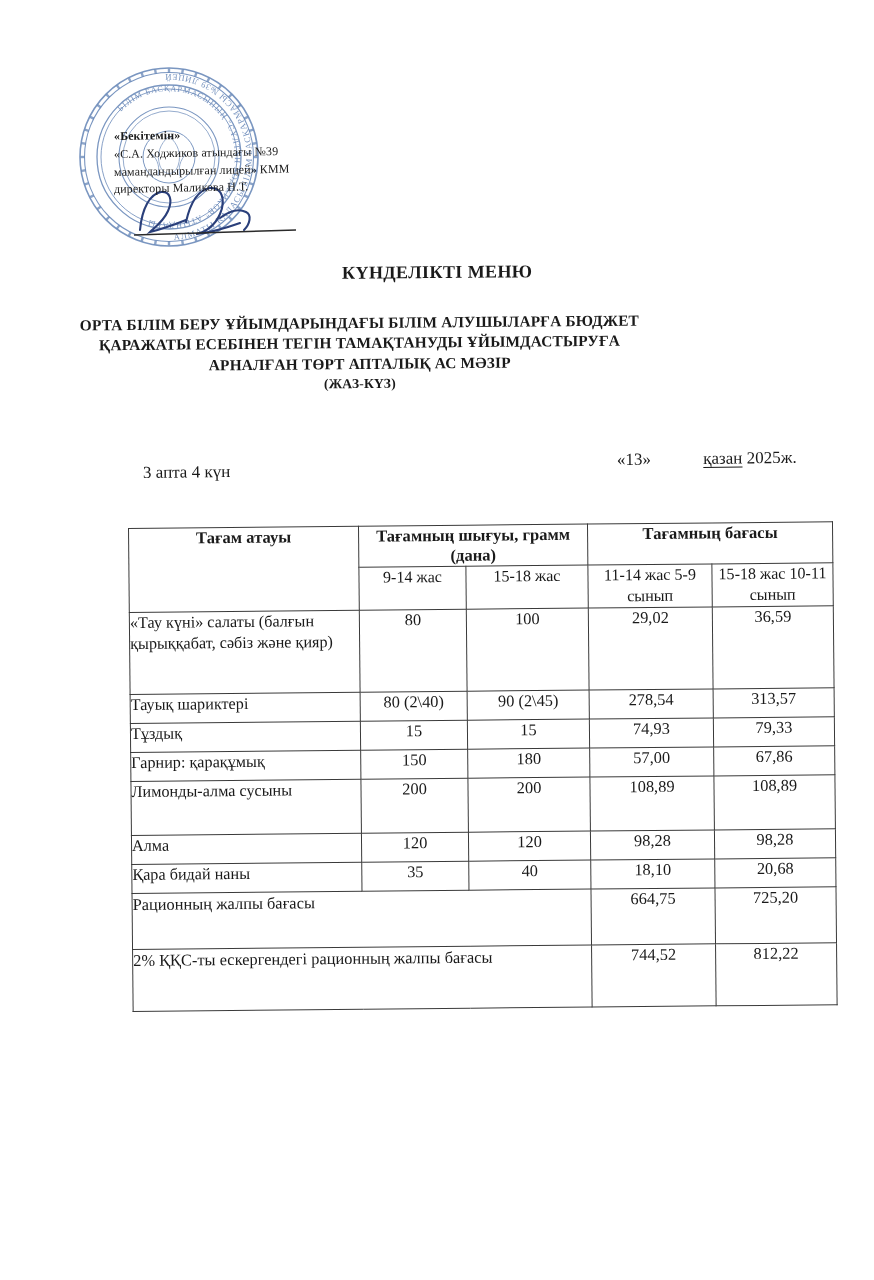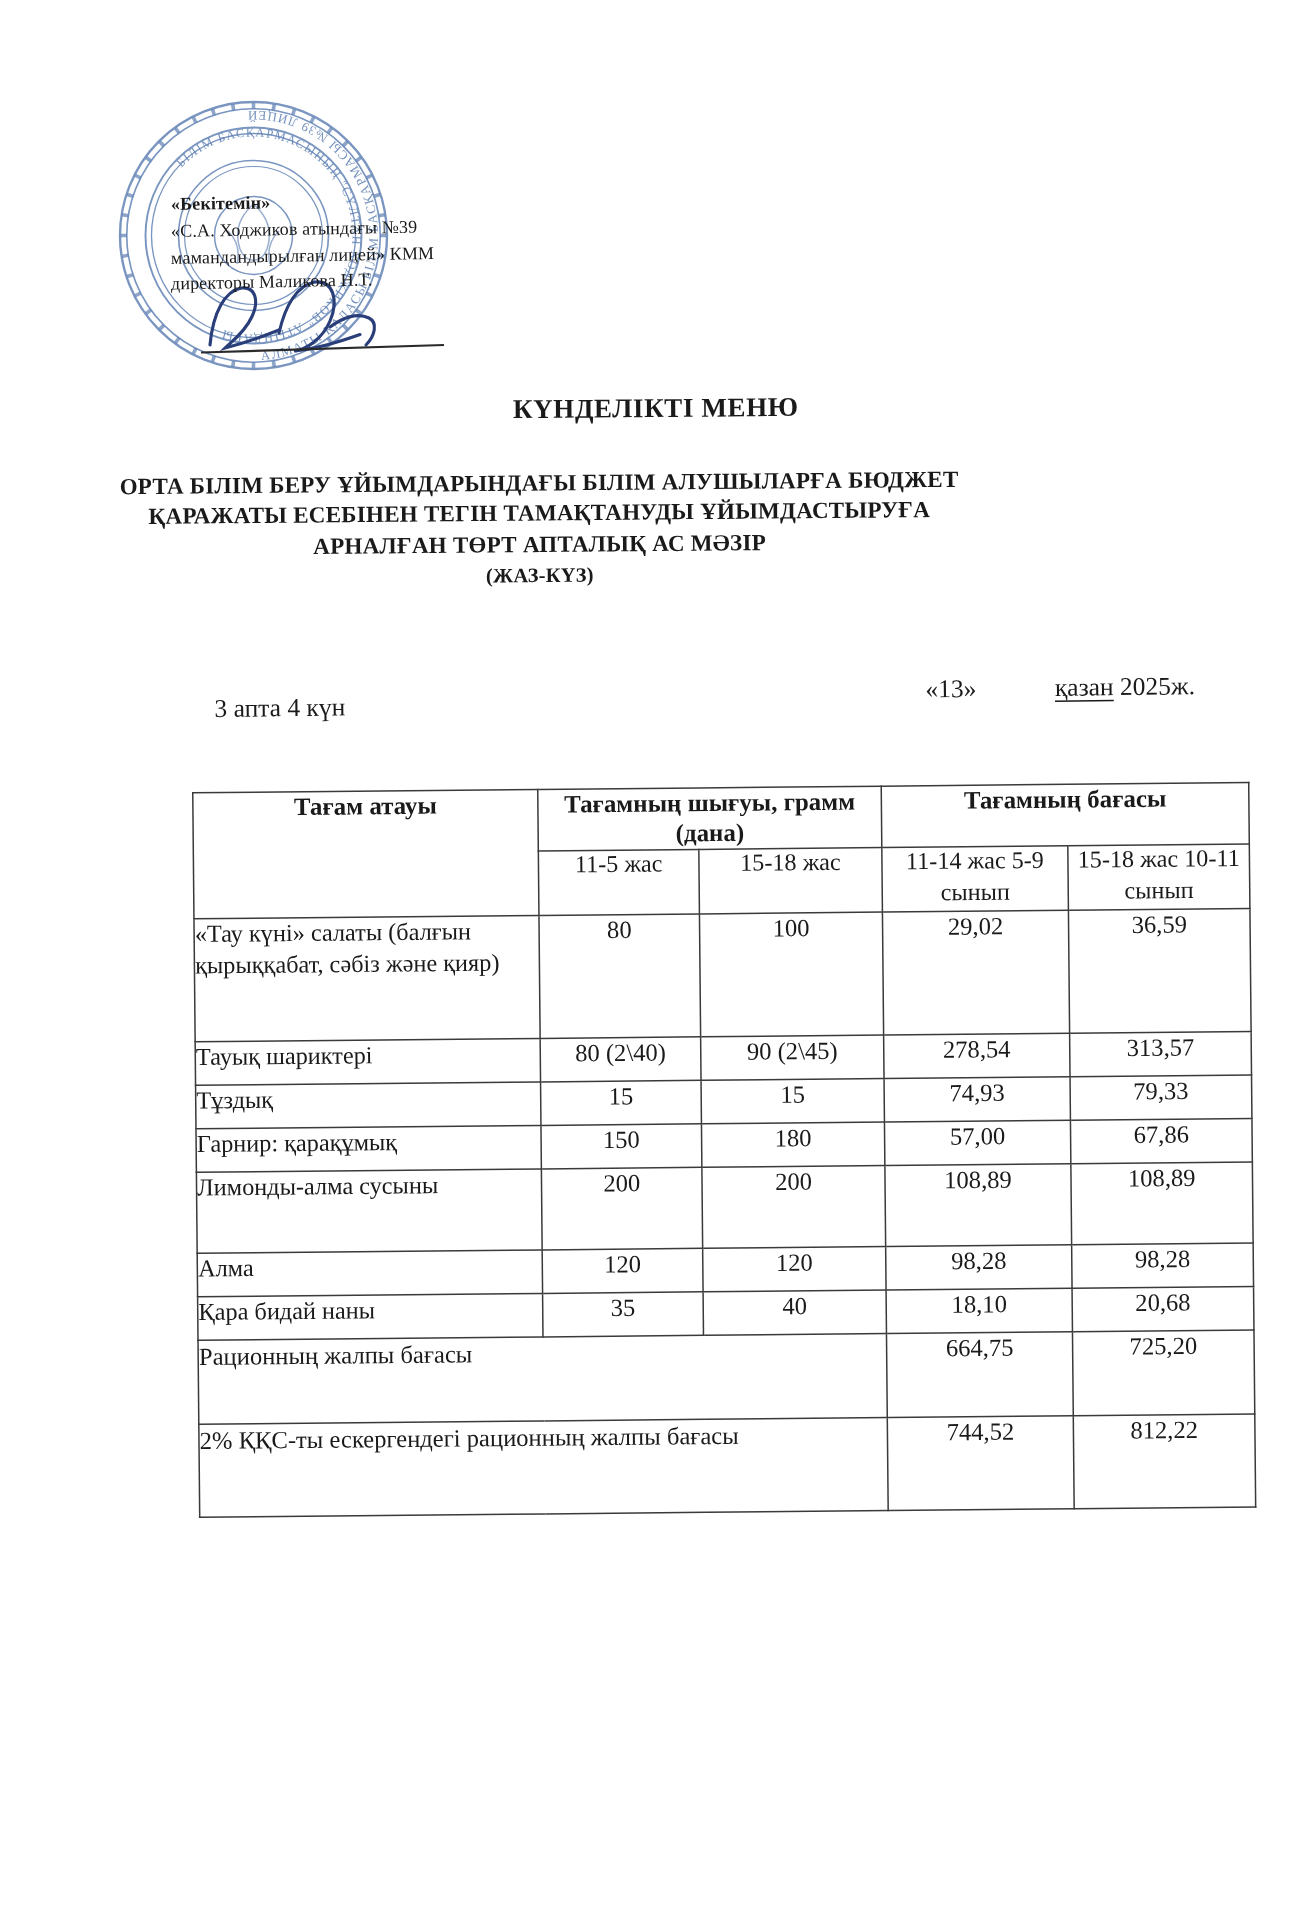--- a/index.html
+++ b/index.html
@@ -317,21 +317,21 @@
         <col class="c-pr1">
           <col class="c-pr2">
       </colgroup>
       <thead>
         <tr>
           <th class="hcell" rowspan="2">Тағам атауы</th>
           <th class="hcell" colspan="2">Тағамның шығуы, грамм (дана)</th>
           <th class="hcell" colspan="2">Тағамның бағасы</th>
         </tr>
         <tr>
-          <th class="hsub">11-5 жас</th>
+          <th class="hsub">9-14 жас</th>
           <th class="hsub">15-18 жас</th>
           <th class="hsub">11-14 жас 5-9 сынып</th>
           <th class="hsub">15-18 жас 10-11 сынып</th>
         </tr>
       </thead>
       <tbody>
         <tr class="row-tall-1">
           <td class="dish">«Тау күні» салаты (балғын қырыққабат, сәбіз және қияр)</td>
           <td class="num">80</td>
           <td class="num">100</td>

